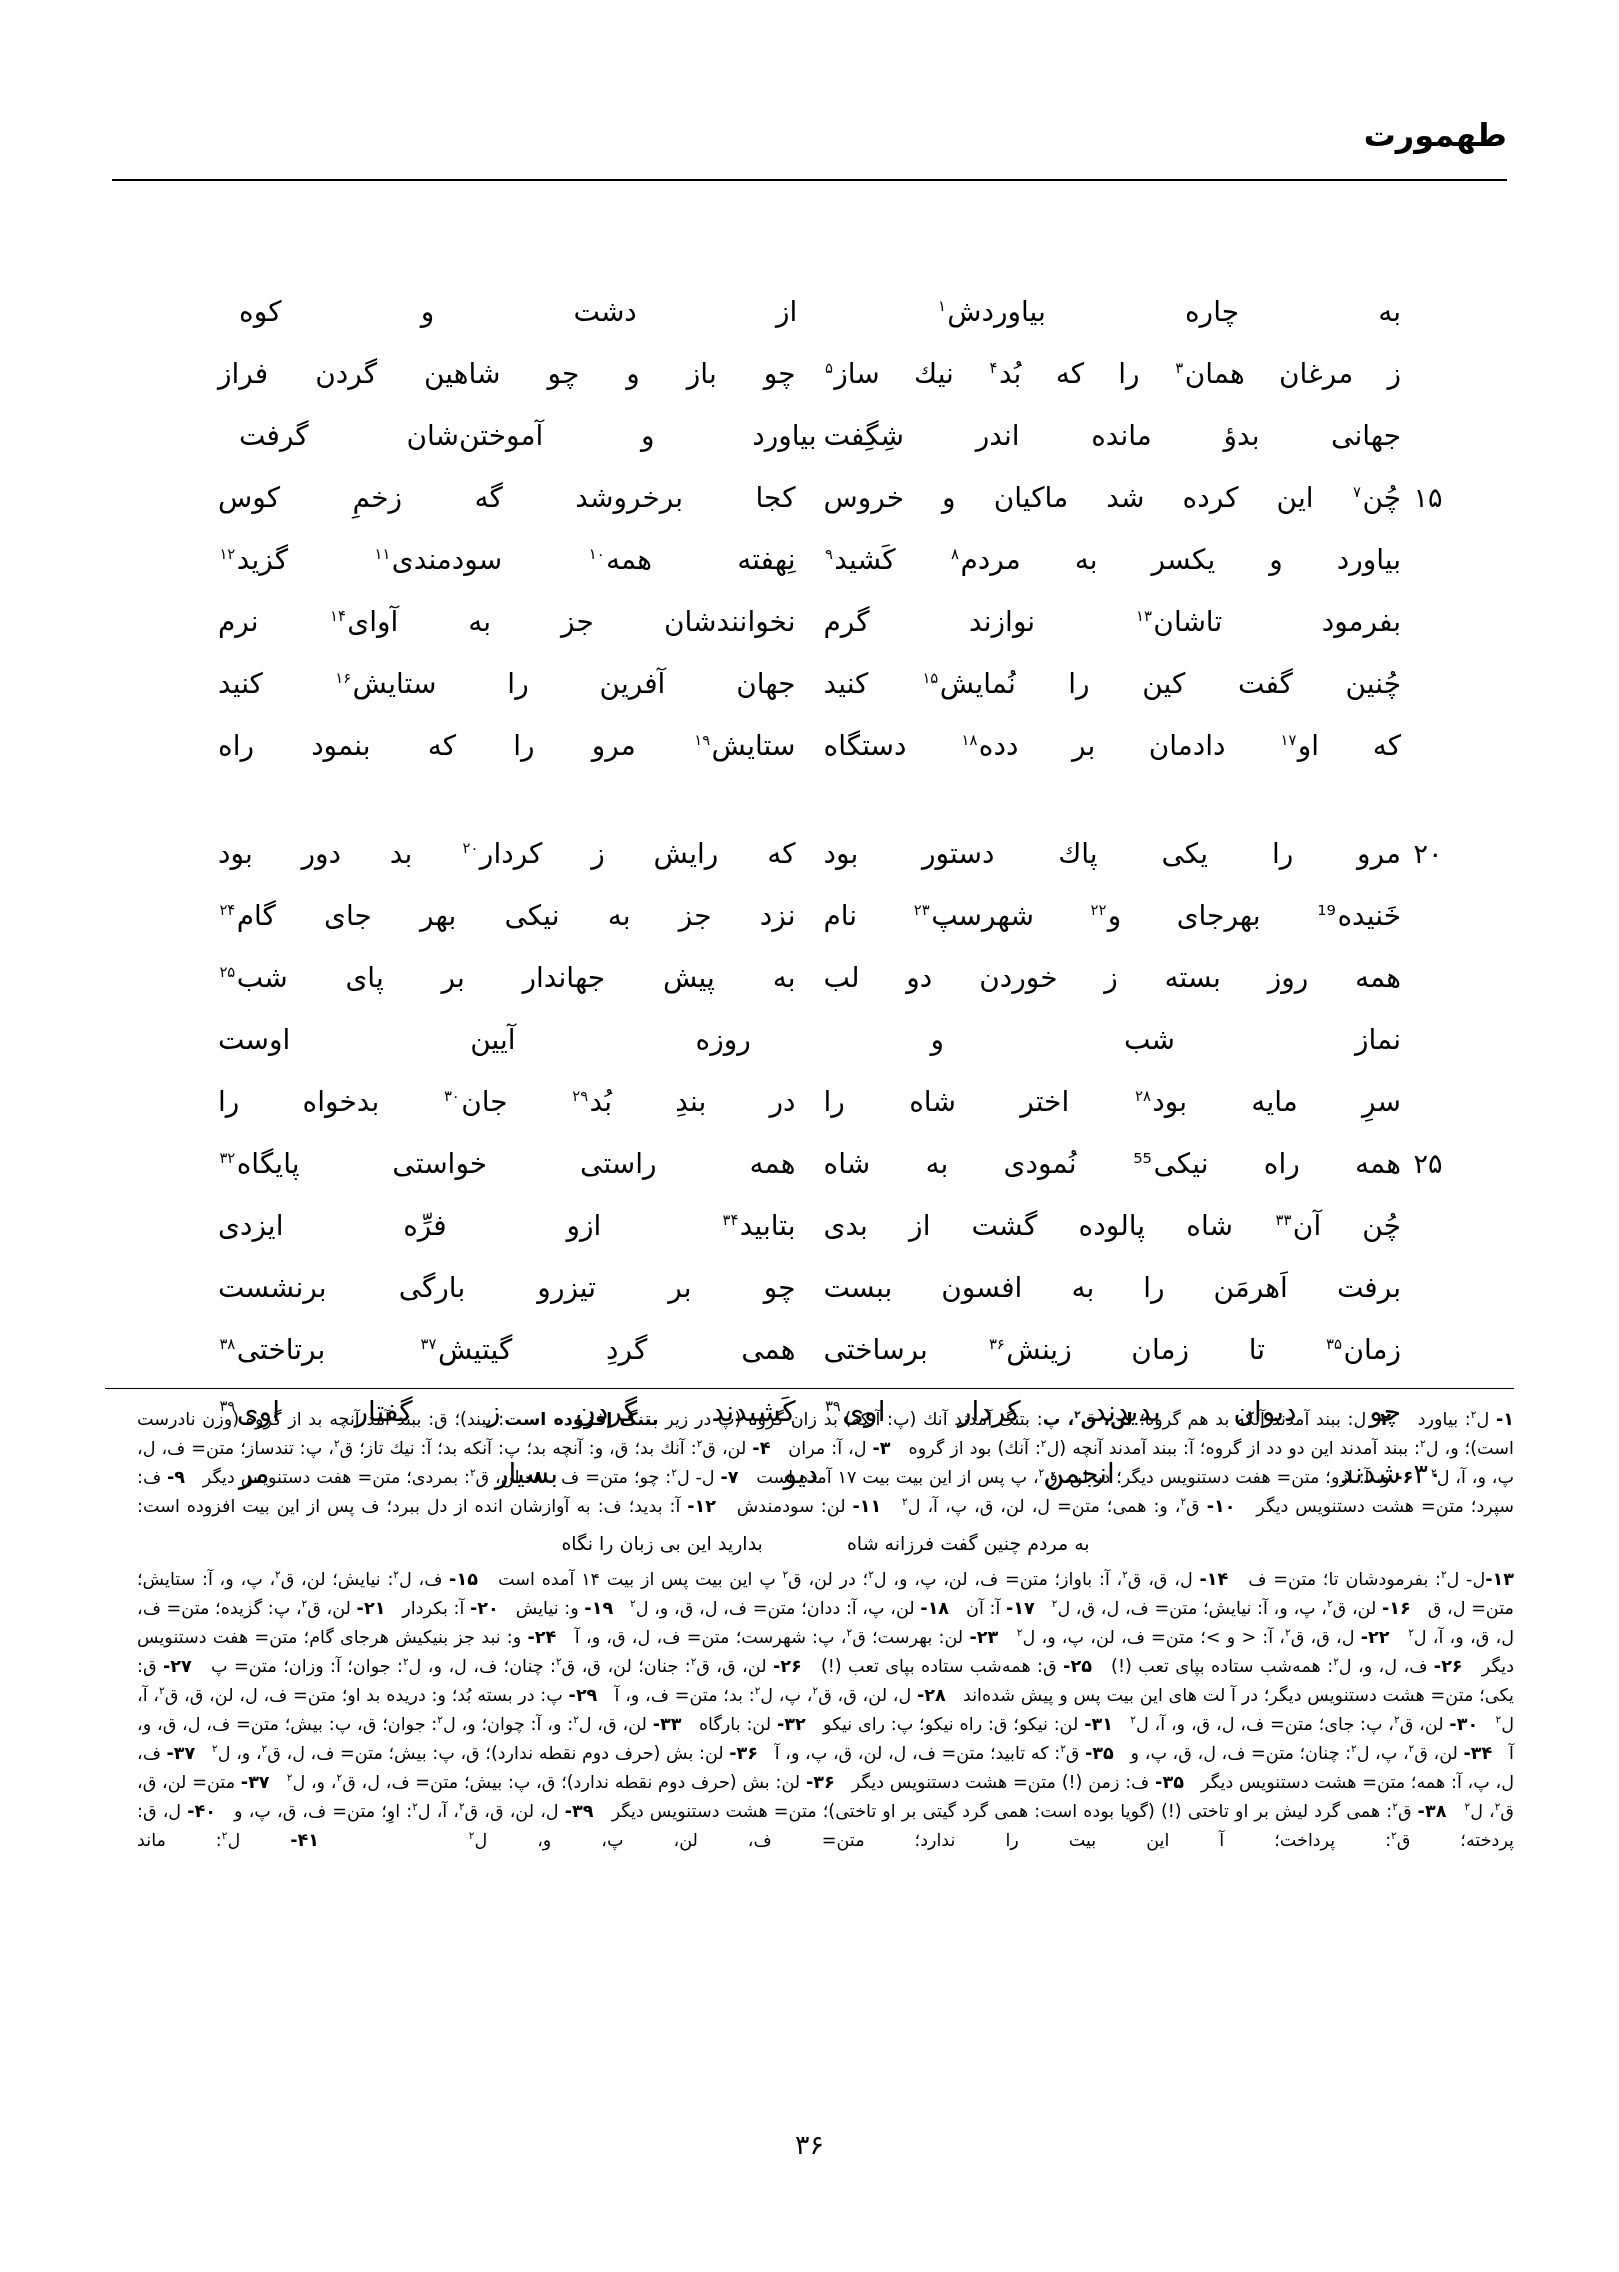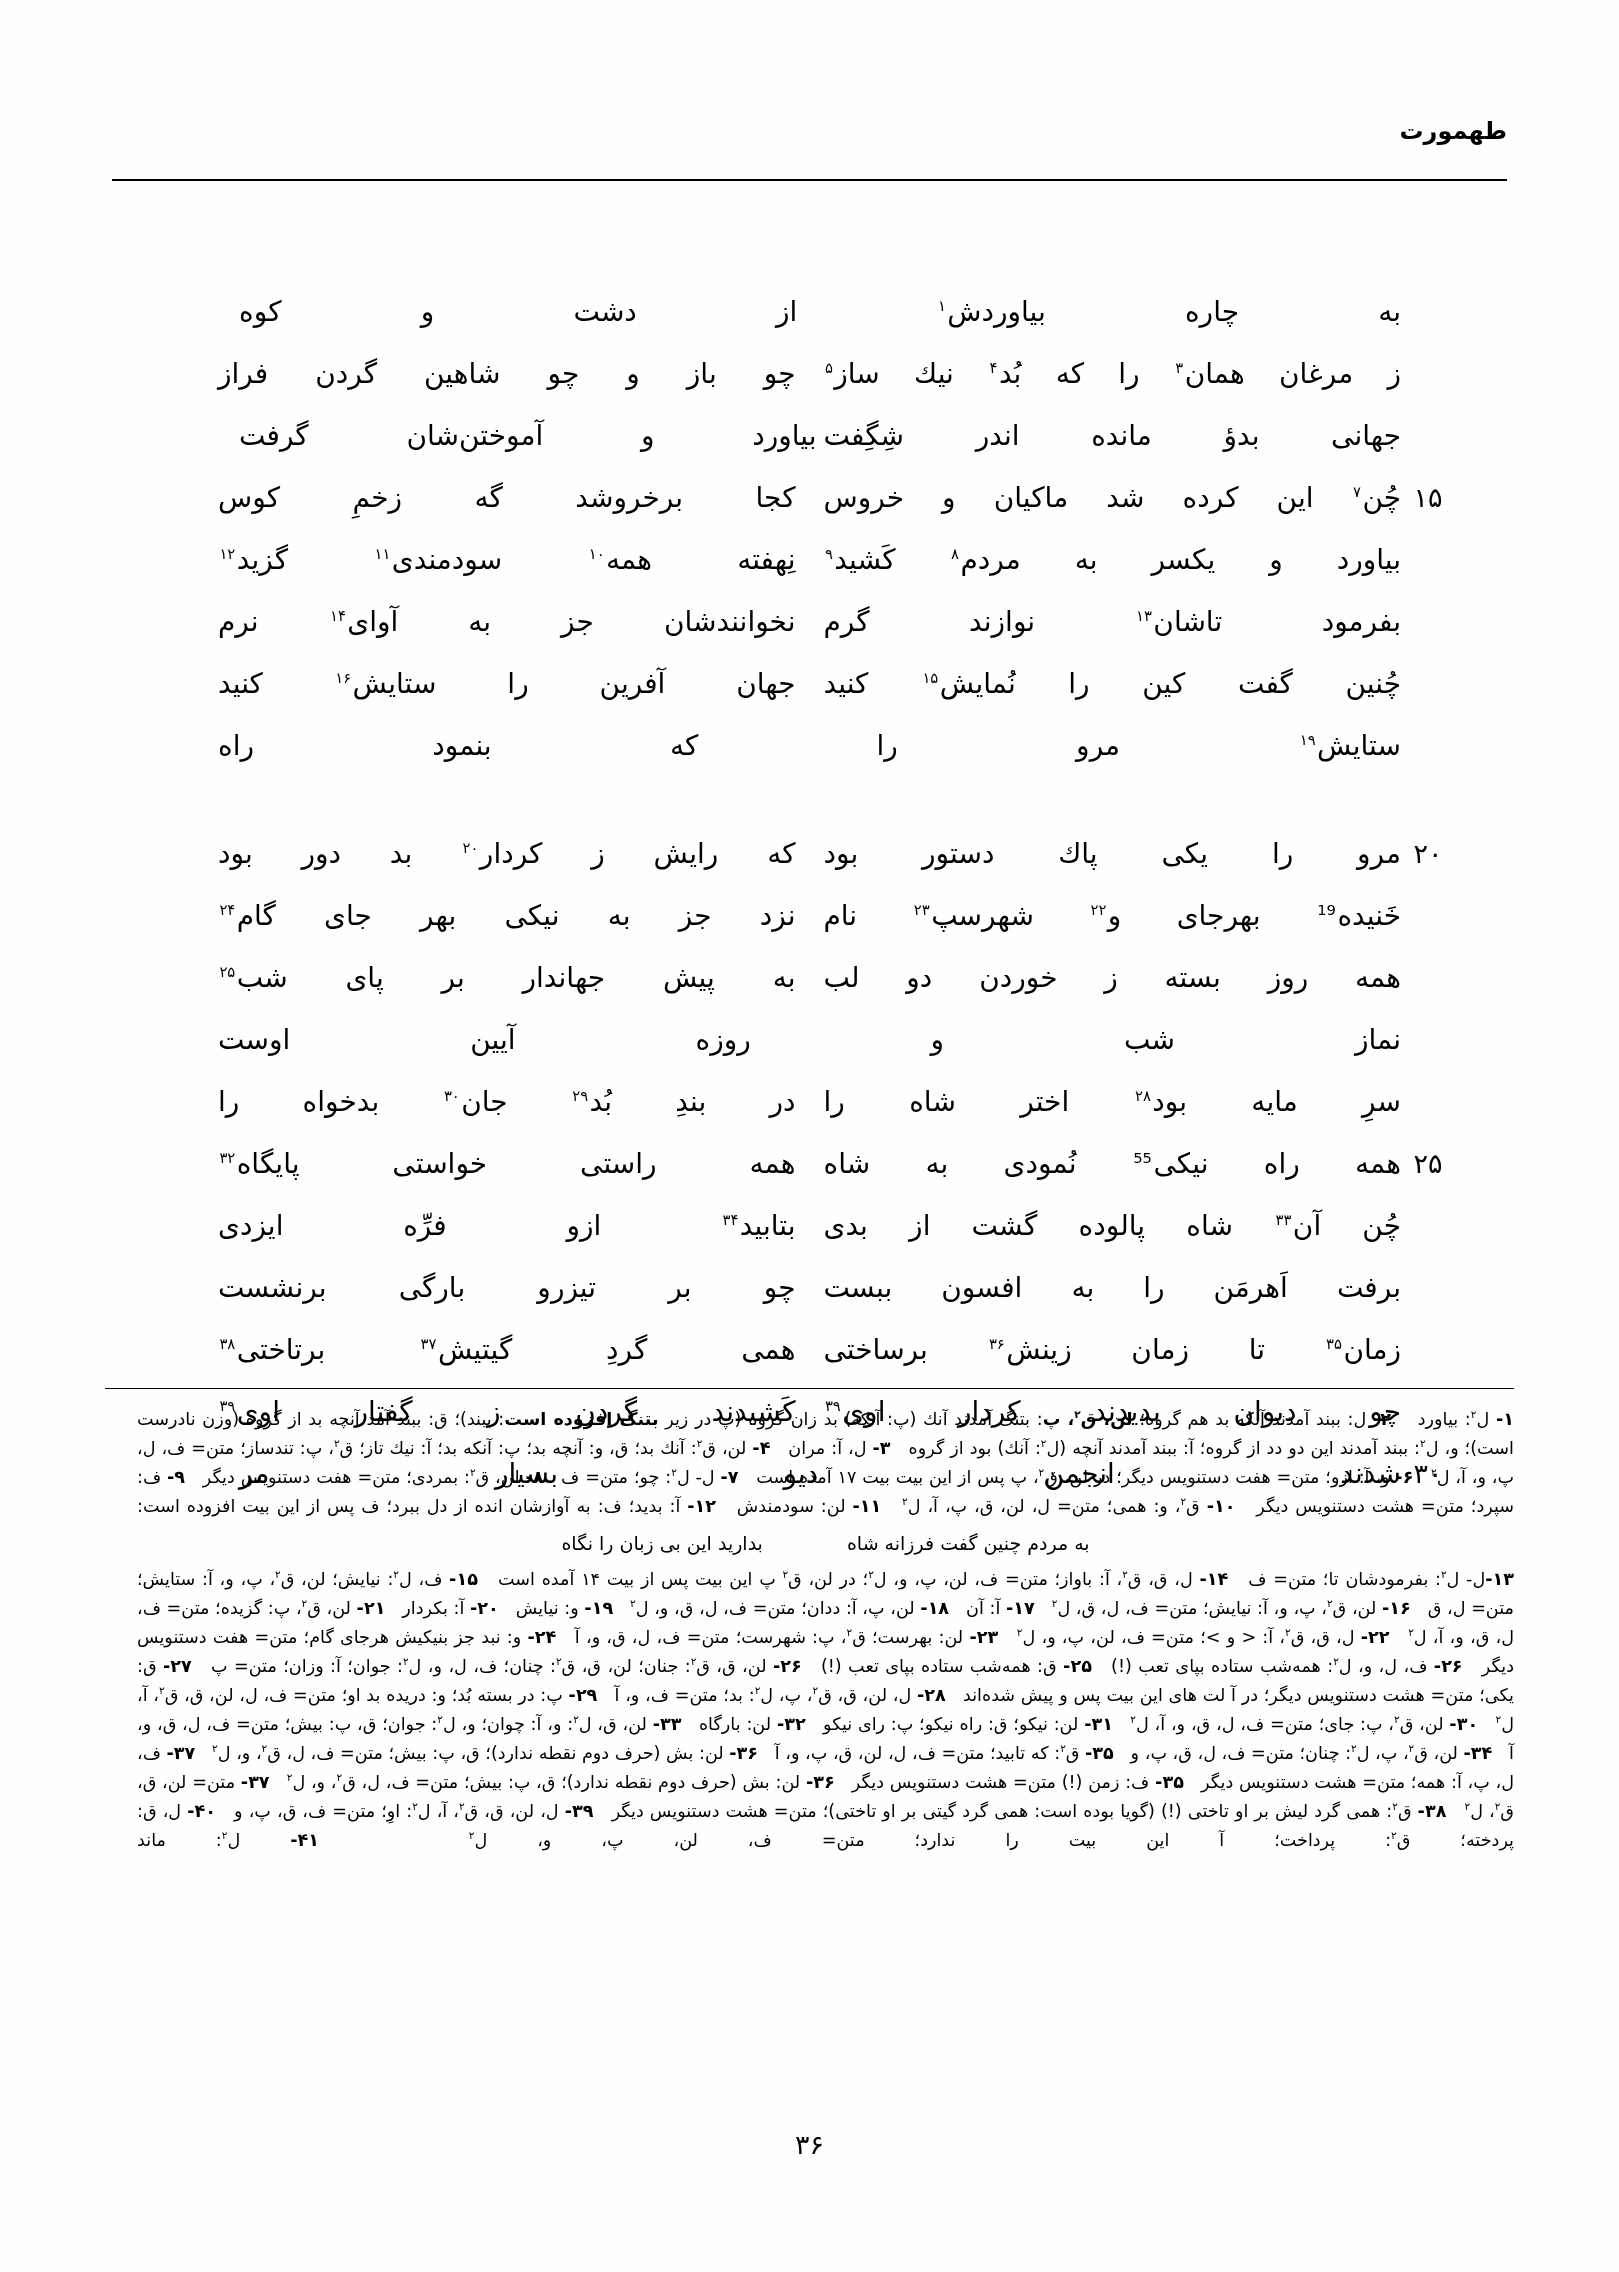--- a/index.html
+++ b/index.html
@@ -18,21 +18,21 @@
 
   
   .runhead{
     position:absolute;
     top:119px; left:112px; right:112px;
     height:42px;
   }
   .runhead-title{
     position:absolute;
     right:0; top:0;
-    font-size:24px;
+    font-size:32px;
     font-weight:bold;
     line-height:1;
     letter-spacing:0;
   }
   .rule{
     position:absolute;
     left:112px; right:112px;
     top:179px;
     height:2.1px;
     background:#000;
@@ -167,20 +167,21 @@
           <div class="hemistich right">بفرمود تاشان<sup>۱۳</sup> نوازند گرم</div>
           <div class="hemistich left">نخوانندشان جز به آوای<sup>۱۴</sup> نرم</div>
         </div>
         <div class="bayt">
           <div class="num"></div>
           <div class="hemistich right">چُنین گفت کین را نُمایش<sup>۱۵</sup> کنید</div>
           <div class="hemistich left">جهان آفرین را ستایش<sup>۱۶</sup> کنید</div>
         </div>
         <div class="bayt">
           <div class="num"></div>
+          <div class="hemistich right">که او<sup>۱۷</sup> دادمان بر دده<sup>۱۸</sup> دستگاه</div>
           <div class="hemistich left">ستایش<sup>۱۹</sup> مرو را که بنمود راه</div>
         </div>
       </div>
     <div class="stanza" id="stanza2">
         <div class="bayt">
           <div class="num">۲۰</div>
           <div class="hemistich right">مرو را یکی پاك دستور بود</div>
           <div class="hemistich left">که رایش ز کردار<sup>۲۰</sup> بد دور بود</div>
         </div>
         <div class="bayt">

